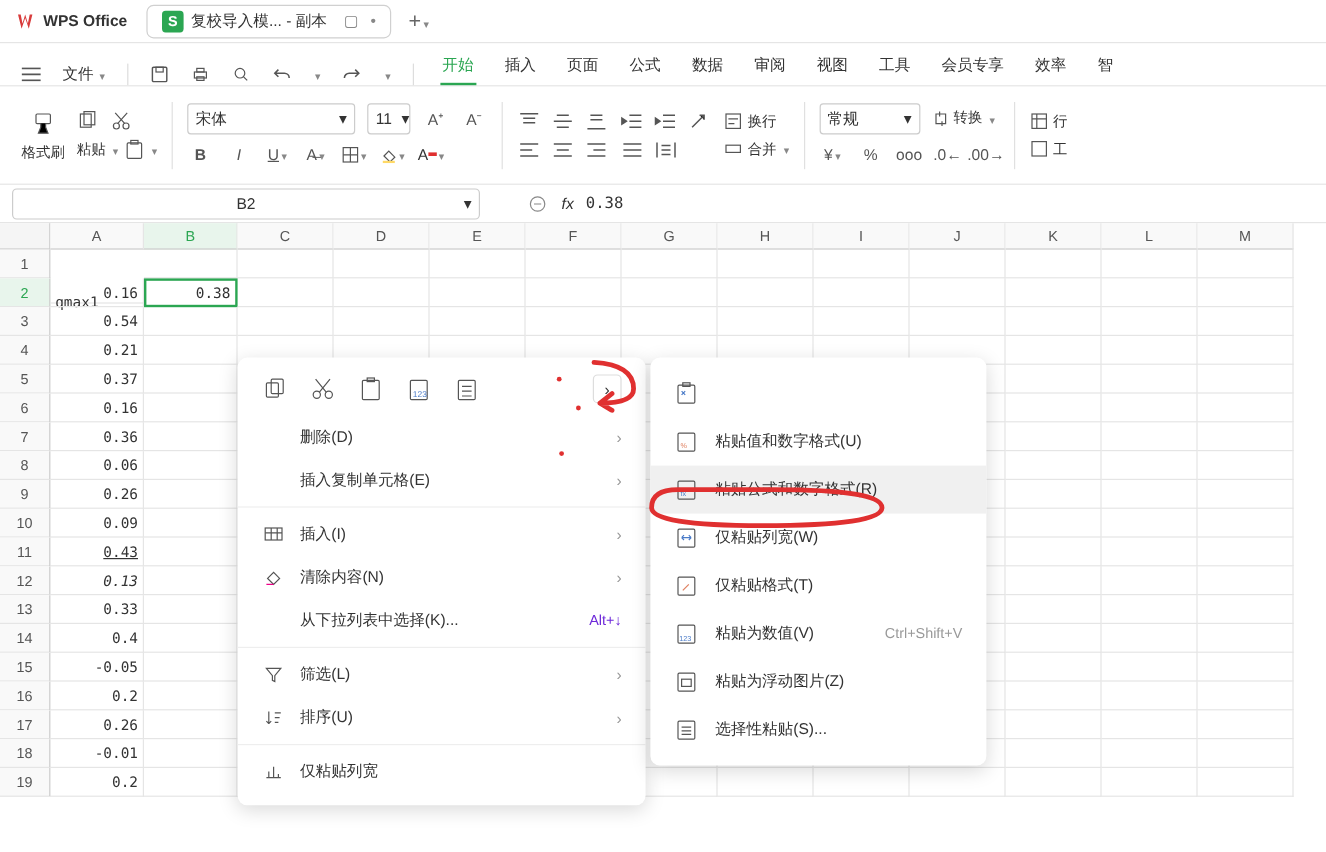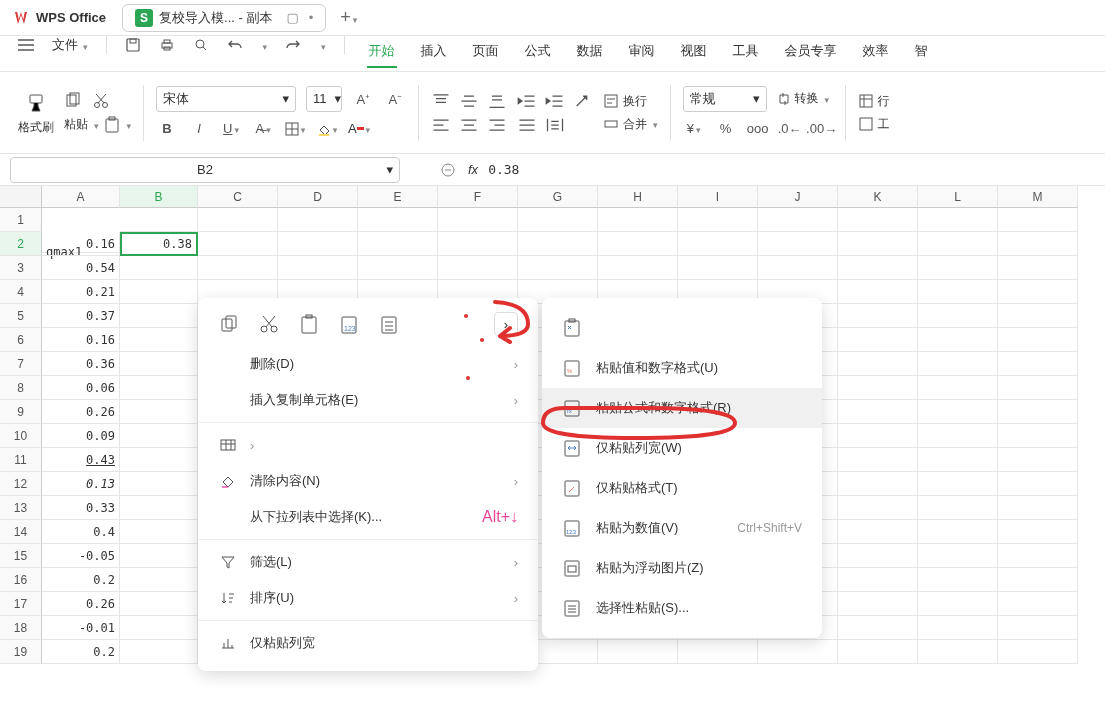--- a/index.html
+++ b/index.html
@@ -8,21 +8,21 @@
     
     .title-bar { height: 36px; display: flex; align-items: center; padding: 0 12px; border-bottom: 1px solid #e5e5e5; }
     .app-logo { display: flex; align-items: center; gap: 6px; font-weight: bold; }
     .wps-icon { width: 18px; height: 18px; }
     .tab { display: flex; align-items: center; gap: 6px; margin-left: 16px; padding: 4px 12px; border: 1px solid #d0d0d0; border-radius: 6px; }
     .tab-s-icon { width: 18px; height: 18px; background: #2ba652; color: #fff; display: flex; align-items: center; justify-content: center; font-weight: bold; border-radius: 3px; font-size: 12px; }
     .tab-actions { display: flex; gap: 10px; margin-left: 8px; color: #888; }
     .add-tab { margin-left: 14px; font-size: 18px; color: #666; }
     
     
-    .menu-bar { height: 36px; display: flex; align-items: flex-start; padding: 0 18px; gap: 14px; border-bottom: 1px solid #e5e5e5; }
+    .menu-bar { height: 36px; display: flex; align-items: flex-end; padding: 0 18px; gap: 14px; border-bottom: 1px solid #e5e5e5; }
     .menu-left { display: flex; align-items: center; gap: 18px; }
     .hamburger-icon { width: 16px; height: 12px; }
     .file-dropdown { display: flex; align-items: center; gap: 3px; }
     .toolbar-icons { display: flex; align-items: center; gap: 18px; color: #666; }
     .divider-v { width: 1px; height: 18px; background: #ddd; }
     .menu-tabs { display: flex; gap: 22px; margin-left: 8px; }
     .menu-tab { padding: 6px 2px; cursor: pointer; }
     .menu-tab.active { color: #2ba652; border-bottom: 2px solid #2ba652; font-weight: 500; }
     
     
@@ -67,21 +67,21 @@
     
     
     .context-menu { position: absolute; top: 298px; left: 198px; width: 340px; background: #fff; border-radius: 8px; box-shadow: 0 4px 16px rgba(0,0,0,0.15); padding: 10px 0; z-index: 100; }
     .ctx-icon-row { display: flex; gap: 18px; padding: 4px 20px 10px; align-items: center; }
     .ctx-icon { width: 22px; height: 22px; }
     .ctx-expand-btn { margin-left: auto; width: 24px; height: 24px; border: 1px solid #ddd; border-radius: 4px; display: flex; align-items: center; justify-content: center; }
     .ctx-item { display: flex; align-items: center; padding: 8px 20px; gap: 12px; position: relative; }
     .ctx-item-icon { width: 20px; height: 20px; display: flex; align-items: center; justify-content: center; }
     .ctx-item-label { flex: 1; }
     .ctx-item-arrow { color: #999; }
-    .ctx-item-shortcut { color: #ec4899; font-size: 16px; }
+    .ctx-item-shortcut { color: #6d28d9; font-size: 12px; }
     .ctx-separator { height: 1px; background: #eee; margin: 4px 0; }
     
     
     .submenu { position: absolute; top: 298px; left: 542px; width: 280px; background: #fff; border-radius: 8px; box-shadow: 0 4px 16px rgba(0,0,0,0.15); padding: 10px 0; z-index: 101; }
     .sub-item { display: flex; align-items: center; padding: 10px 20px; gap: 14px; }
     .sub-item.highlighted { background: #f0f0f0; }
     .sub-item-icon { width: 20px; height: 20px; }
     .sub-item-label { flex: 1; }
     .sub-item-shortcut { color: #999; font-size: 12px; }
     
@@ -736,20 +736,21 @@
     <span class="ctx-item-arrow">›</span>
   </div>
   <div class="ctx-separator"></div>
   <div class="ctx-item">
     <div class="ctx-item-icon">
         <svg width="18" height="18" viewBox="0 0 18 18">
           <rect x="2" y="4" width="14" height="10" fill="none" stroke="#555"></rect>
           <path stroke="#555" d="M2 8h14M7 4v10M12 4v10"></path>
         </svg>
       </div>
+    <span class="ctx-item-label">插入(I)</span>
     <span class="ctx-item-arrow">›</span>
   </div>
   <div class="ctx-item">
     <div class="ctx-item-icon">
         <svg width="18" height="18" viewBox="0 0 18 18">
           <path fill="none" stroke="#555" d="M4 10l5-5 5 5-5 5z"></path>
           <path stroke="#e08" d="M3 15h6"></path>
         </svg>
       </div>
     <span class="ctx-item-label">清除内容(N)</span>

